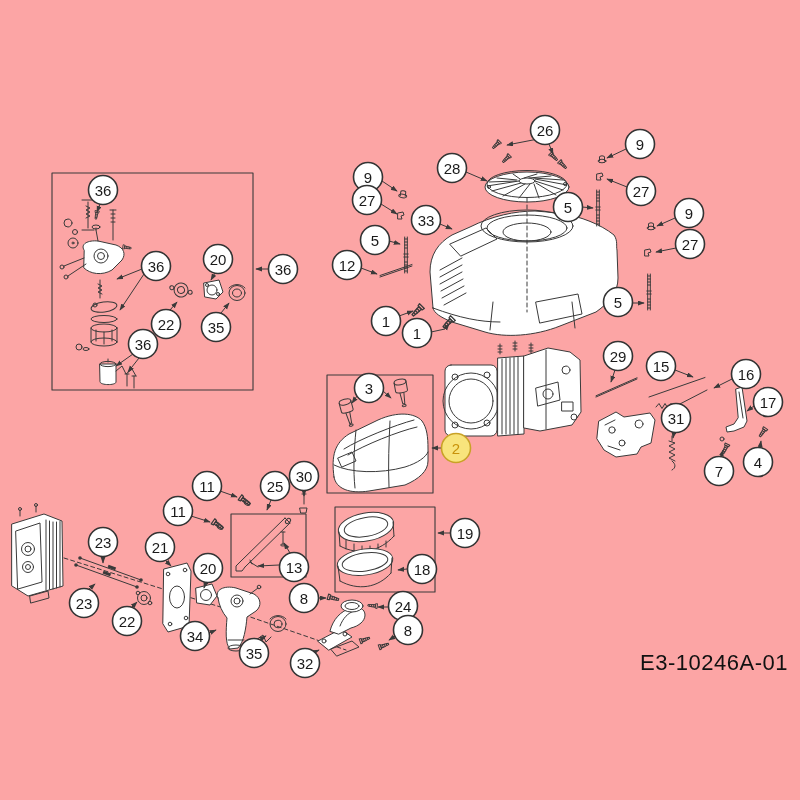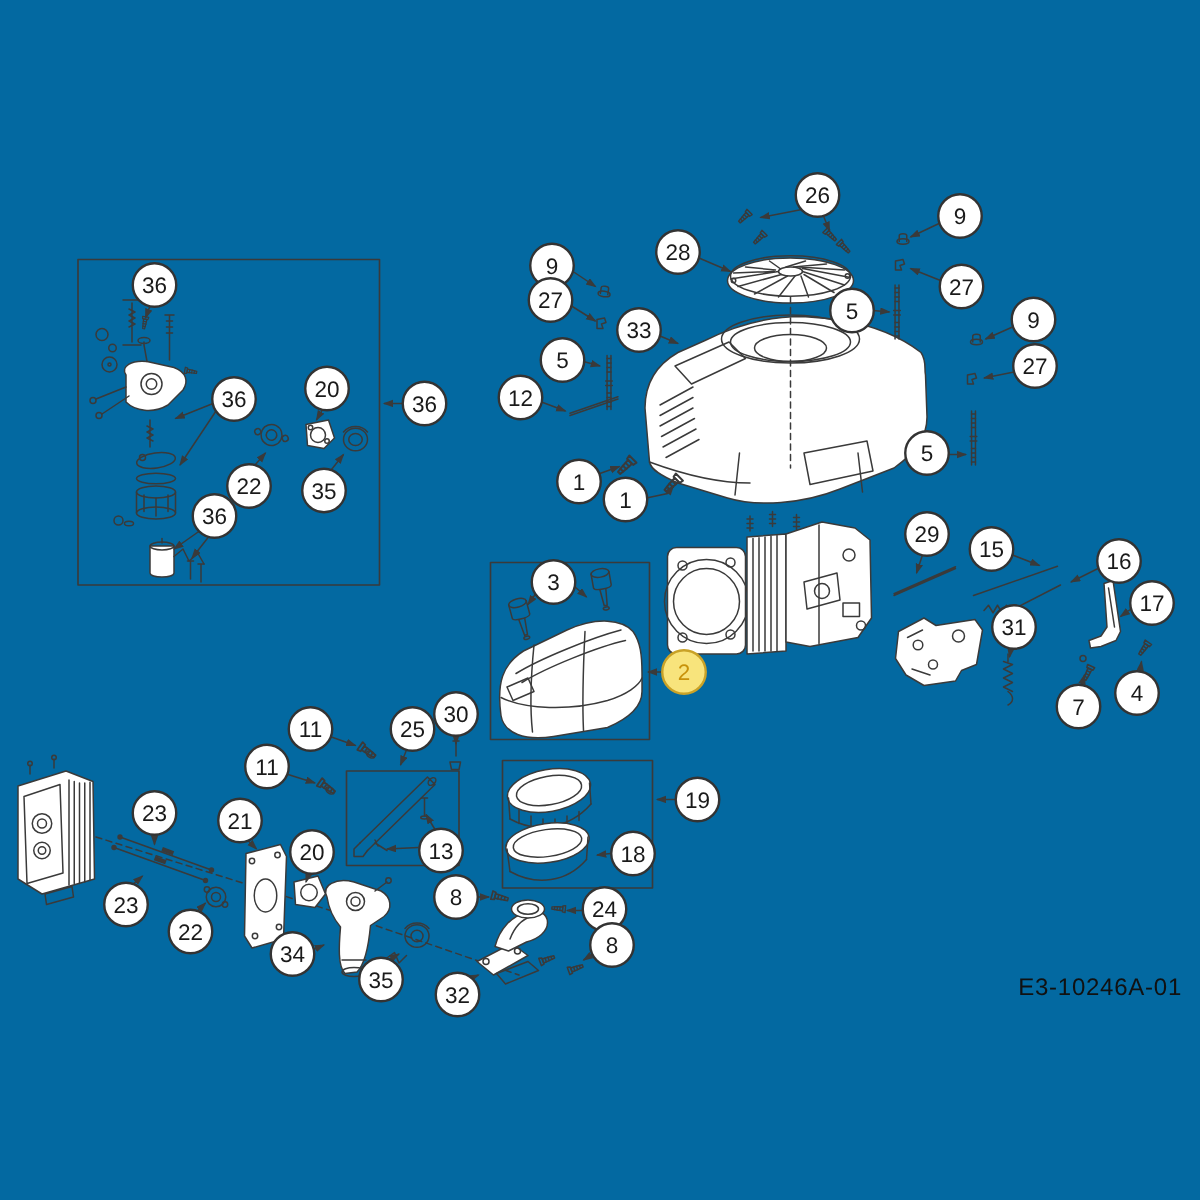--- a/index.html
+++ b/index.html
@@ -1,28 +1,28 @@
 <!DOCTYPE html>
 <html><head>
 <meta charset="utf-8">
 <style>
   html,body{margin:0;padding:0;background:#ffffff;}
   .stage{
     position:relative;
     width:800px;height:800px;
-    background:#0369a1;
+    background:#fca5a5;
     overflow:hidden;
     font-family:"Liberation Sans", sans-serif;
   }
   svg{position:absolute;left:0;top:0;}
   .diagram-code{
     position:absolute;
     top:650px;
     right:12px;
-    font-size:16px;
+    font-size:22px;
     letter-spacing:0.5px;
     color:#111111;
     font-family:"Liberation Sans", sans-serif;
   }
   .art{stroke:#3a3a3a;fill:none;stroke-width:1;stroke-linecap:round;stroke-linejoin:round;}
   .fillw{fill:#ffffff;}
   .dark{fill:#3a3a3a;stroke:none;}
   .dashed{stroke-dasharray:4 3;}
   .groupbox{fill:none;stroke:#3a3a3a;stroke-width:1.1;}
   text.callout-num{font-family:"Liberation Sans", sans-serif;}

